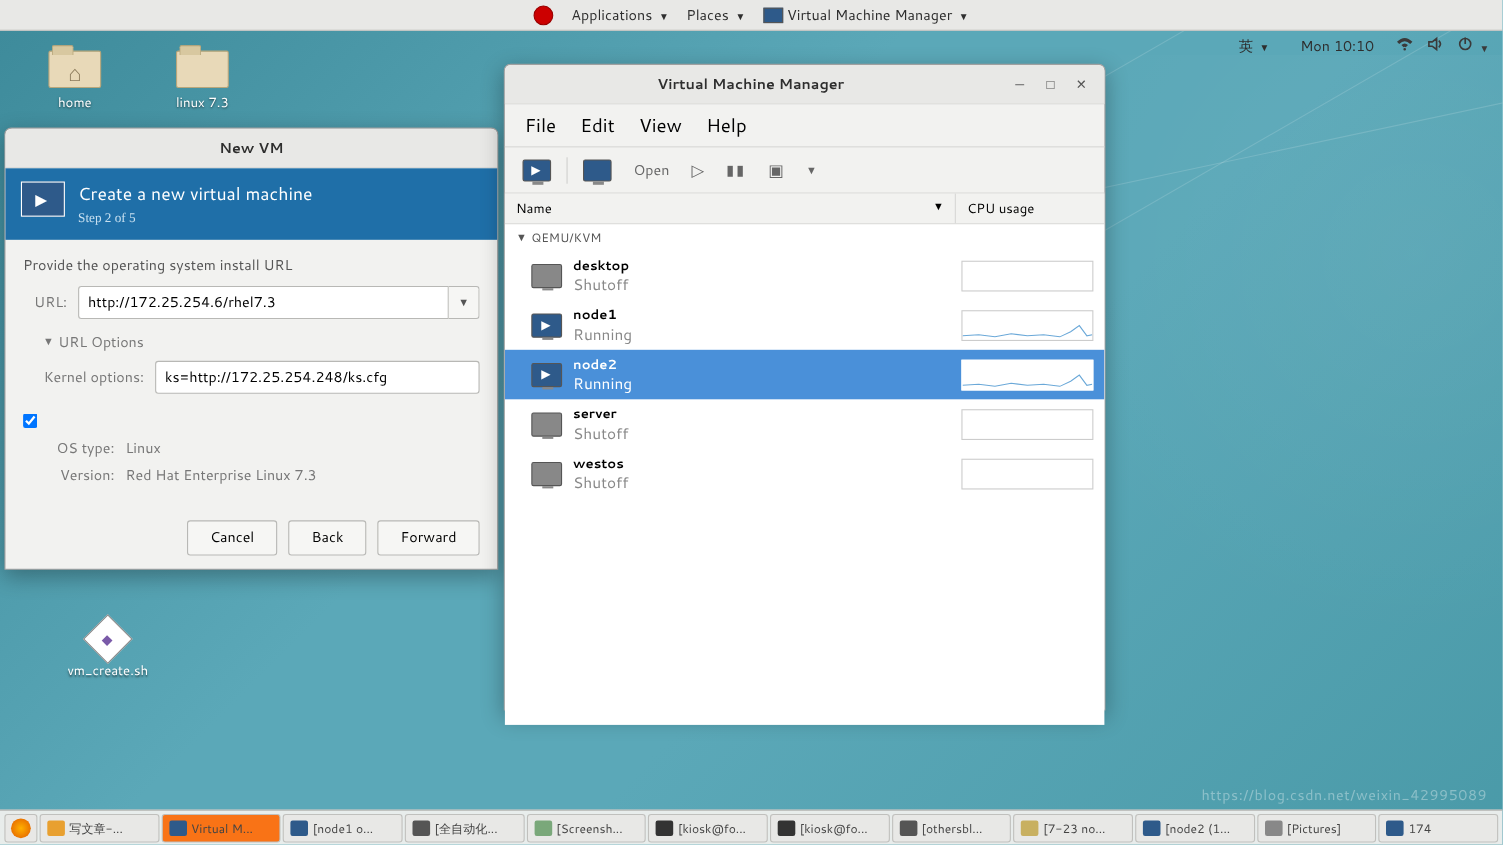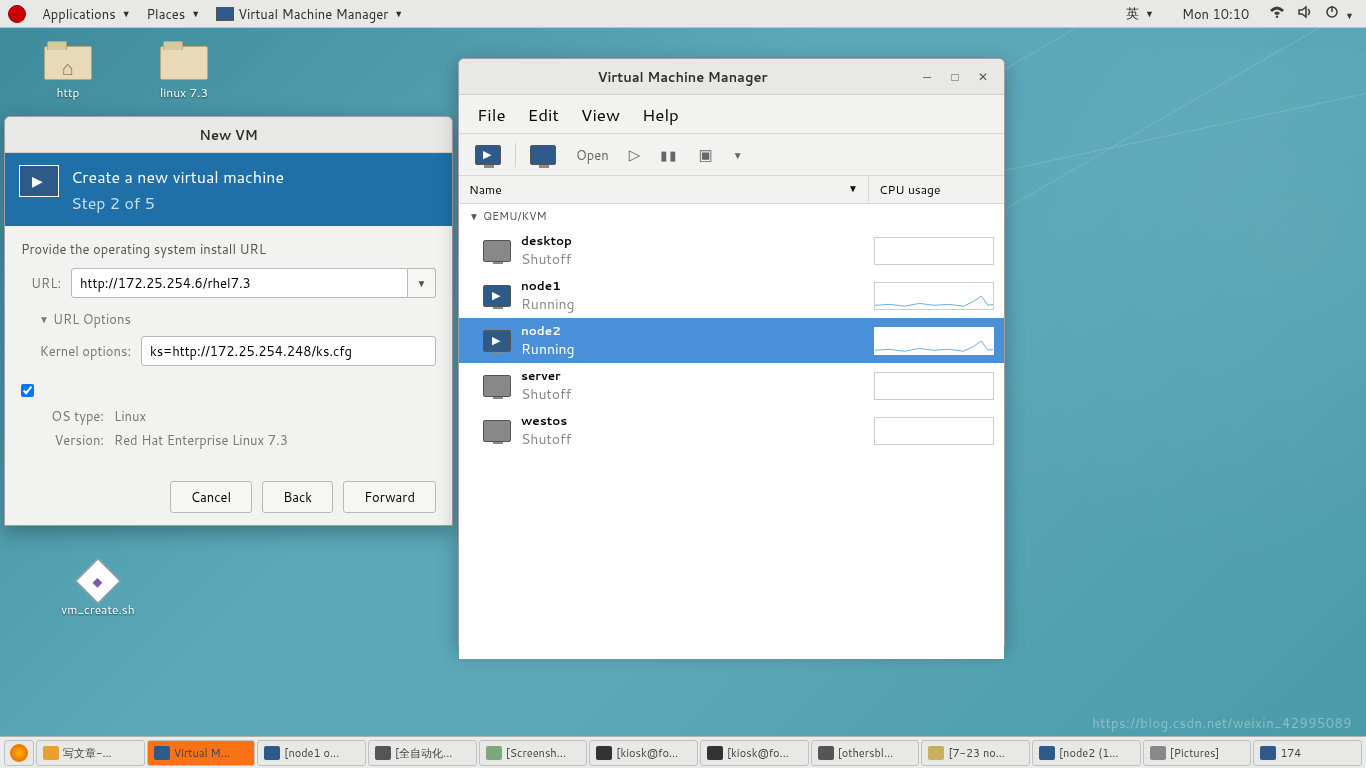--- a/index.html
+++ b/index.html
@@ -2,21 +2,21 @@
 <html><head>
 <meta charset="utf-8">
 <style>
 * { box-sizing: border-box; margin: 0; padding: 0; font-family: "Cantarell", "Segoe UI", sans-serif; }
 body { width: 1366px; height: 768px; overflow: hidden; background: linear-gradient(135deg, #4a9ba8 0%, #5fb3c4 50%, #4a9ba8 100%); position: relative; }
 .desktop-bg { position: absolute; inset: 0; background: linear-gradient(135deg, #3d8a9a, #5ba8b8 40%, #5ba8b8 60%, #4a9aa8); overflow: hidden; }
 .desktop-bg::before { content:""; position:absolute; right:-100px; top:50px; width:600px; height:600px; background: radial-gradient(circle at 70% 30%, rgba(255,255,255,0.05), transparent 60%); }
 .diag-line { position:absolute; background: rgba(255,255,255,0.15); height:1px; transform-origin: left; }
 
 
-.top-panel { position: absolute; top:0; left:0; right:0; height:28px; background:#e8e8e6; border-bottom:1px solid #c0c0bd; display:flex; align-items:center; font-size:13px; color:#2e2e2e; }
+.top-panel { position: absolute; top:0; left:0; right:0; height:28px; background:#e8e8e6; border-bottom:1px solid #c0c0bd; display:flex; align-items:center; font-size:13px; color:#2e2e2e;flex-direction:column; }
 .top-panel .left { display:flex; align-items:center; }
 .top-panel .right { margin-left:auto; display:flex; align-items:center; gap:12px; padding-right:12px; }
 .panel-item { padding:0 8px; display:flex; align-items:center; gap:4px; cursor:pointer; height:28px; }
 .panel-item.app { font-weight: normal; }
 .rh-icon { width:18px; height:18px; background:#cc0000; border-radius:50%; display:inline-block; border:1px solid #900; }
 .vmm-icon-small { width:18px; height:14px; background:#2e5a8a; display:inline-block; border:1px solid #555; position:relative; }
 .dropdown-arrow { font-size:9px; margin-left:2px; }
 .tray-icon { font-size:14px; color:#3a3a3a; }
 
 
@@ -36,21 +36,21 @@
 .win-btns { display:flex; gap:14px; padding:0 14px; }
 .win-btn { width:14px; height:14px; display:flex; align-items:center; justify-content:center; font-size:12px; color:#555; cursor:pointer; }
 
 
 .newvm { left:4px; top:116px; width:449px; }
 .newvm .titlebar { justify-content:center; }
 .newvm-banner { background:#1f6fa8; color:#fff; padding:12px 14px; display:flex; gap:12px; align-items:flex-start; }
 .newvm-banner .big-icon { width:40px; height:32px; background:#2e5a8a; border:1px solid #fff; position:relative; }
 .newvm-banner .big-icon::after { content:"▶"; position:absolute; left:12px; top:5px; font-size:14px; color:#fff; }
 .newvm-banner h2 { font-size:16px; font-weight:normal; }
-.newvm-banner .step { font-size:16px; color:#c8e0f0; margin-top:3px; }
+.newvm-banner .step { font-size:12px; color:#c8e0f0; margin-top:3px;font-family:Liberation Serif, serif; }
 .newvm-body { padding:14px 16px; font-size:13px; color:#555; }
 .form-row { display:flex; align-items:center; gap:10px; margin:8px 0; }
 .form-label { width:110px; text-align:right; color:#777; }
 .form-input { flex:1; }
 .text-input { width:100%; padding:5px 8px; border:1px solid #b8b8b5; border-radius:3px; background:#fff; font-size:13px; }
 .combo { display:flex; }
 .combo .text-input { border-radius:3px 0 0 3px; flex:1; }
 .combo-btn { width:28px; border:1px solid #b8b8b5; border-left:none; border-radius:0 3px 3px 0; background:#f6f6f4; display:flex; align-items:center; justify-content:center; cursor:pointer; }
 .expander { display:flex; align-items:center; gap:4px; color:#777; margin:12px 0 6px 18px; cursor:pointer; }
 .check-row { display:flex; align-items:center; gap:6px; margin:18px 0 10px; }
@@ -148,21 +148,21 @@
         </svg>
       <span class="dropdown-arrow">▼</span>
     </span>
   </div>
 </div>
 
 <div class="desktop-icon" style="left:28px; top:40px;">
   <div class="folder">
       <div class="folder-shape folder-home"></div>
     </div>
-  <div class="label">http</div>
+  <div class="label">home</div>
 </div>
 <div class="desktop-icon" style="left:144px; top:40px;">
   <div class="folder">
       <div class="folder-shape"></div>
     </div>
   <div class="label">linux 7.3</div>
 </div>
 <div class="desktop-icon" style="left:58px; top:565px;">
   <div class="script-icon">
       <span>◆</span>

